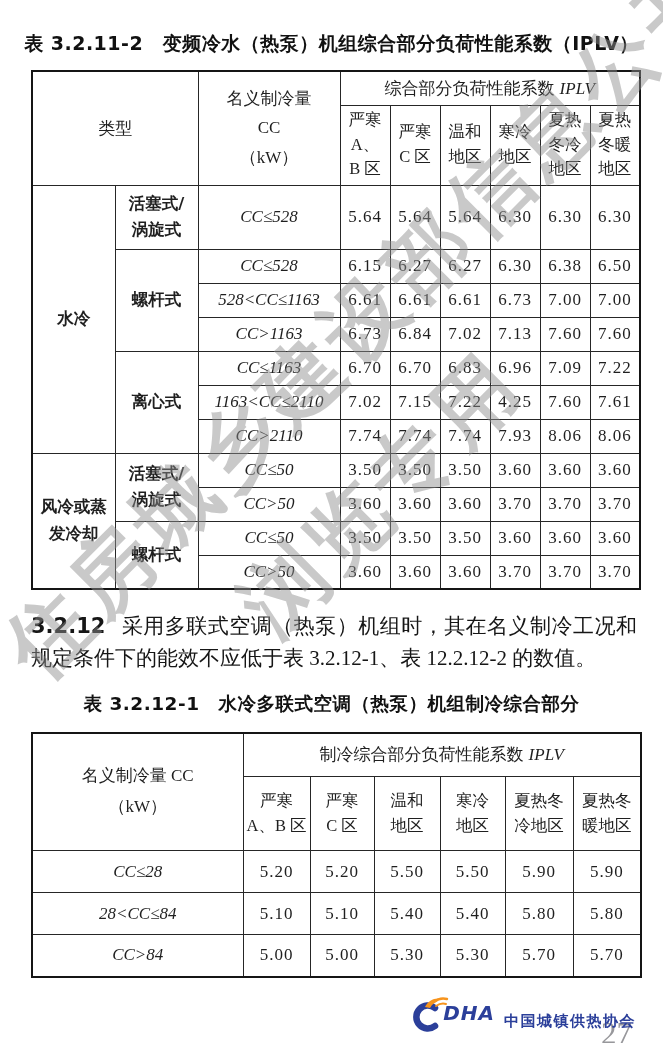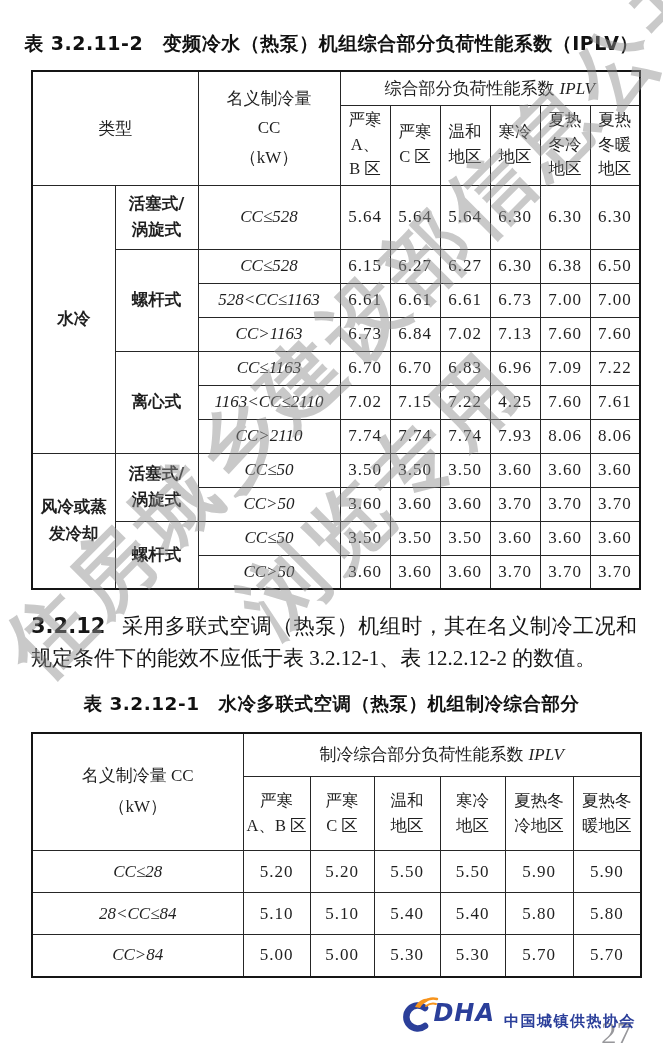--- a/index.html
+++ b/index.html
@@ -87,21 +87,21 @@
     font-size:31px; color:#97979b; z-index:1;
     font-family:"Liberation Serif",serif;
   }
   .logo-row {
     position:absolute; right:27px; top:6px; z-index:2;
     display:flex; align-items:center;
   }
   .logo-dha {
     font-family:"DejaVu Sans","Liberation Sans",sans-serif;
     font-weight:700; font-style:italic;
-    color:#2b3f9a; font-size:24px; letter-spacing:1px;
+    color:#2b3f9a; font-size:20px; letter-spacing:1px;
     margin-left:-7px;
   }
   .assoc {
     font-family:"DejaVu Sans","Liberation Sans",sans-serif;
     font-weight:700; color:#2b3f9a; font-size:15px;
     letter-spacing:1.5px; margin-left:9px;margin-top:16px;
   }
 </style>
 </head>
 <body>

